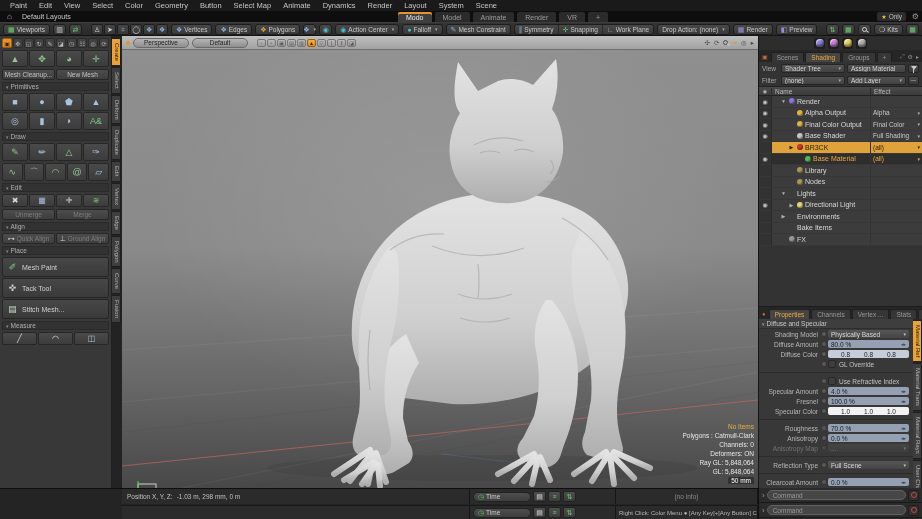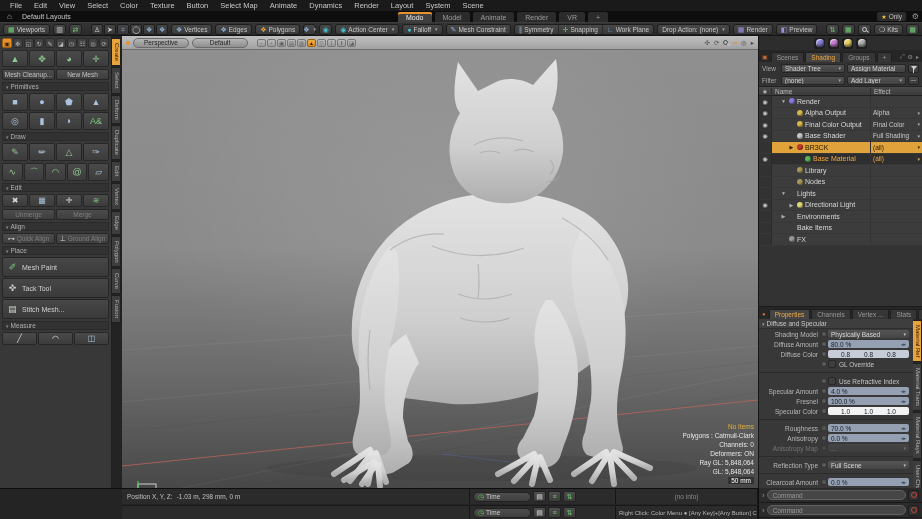--- a/index.html
+++ b/index.html
@@ -148,26 +148,26 @@
 .cmd-input::placeholder{color:#9a9a9a}
 .cmd-stop{width:11px;height:11px;border-radius:2px;background:#323232;border:1px solid #1d1d1d;display:flex;align-items:center;justify-content:center;flex:none}
 .ring{width:6px;height:6px;border:1.5px solid #c4453a;border-radius:50%}
 </style>
 </head>
 <body>
 
 <div id="app">
 
   <div class="menubar">
-    <span class="menu-item">File</span>
+    <span class="menu-item">Paint</span>
       <span class="menu-item">Edit</span>
       <span class="menu-item">View</span>
       <span class="menu-item">Select</span>
       <span class="menu-item">Color</span>
-      <span class="menu-item">Texture</span>
+      <span class="menu-item">Geometry</span>
       <span class="menu-item">Button</span>
       <span class="menu-item">Select Map</span>
       <span class="menu-item">Animate</span>
       <span class="menu-item">Dynamics</span>
       <span class="menu-item">Render</span>
       <span class="menu-item">Layout</span>
       <span class="menu-item">System</span>
       <span class="menu-item">Scene</span>
   </div>
 

